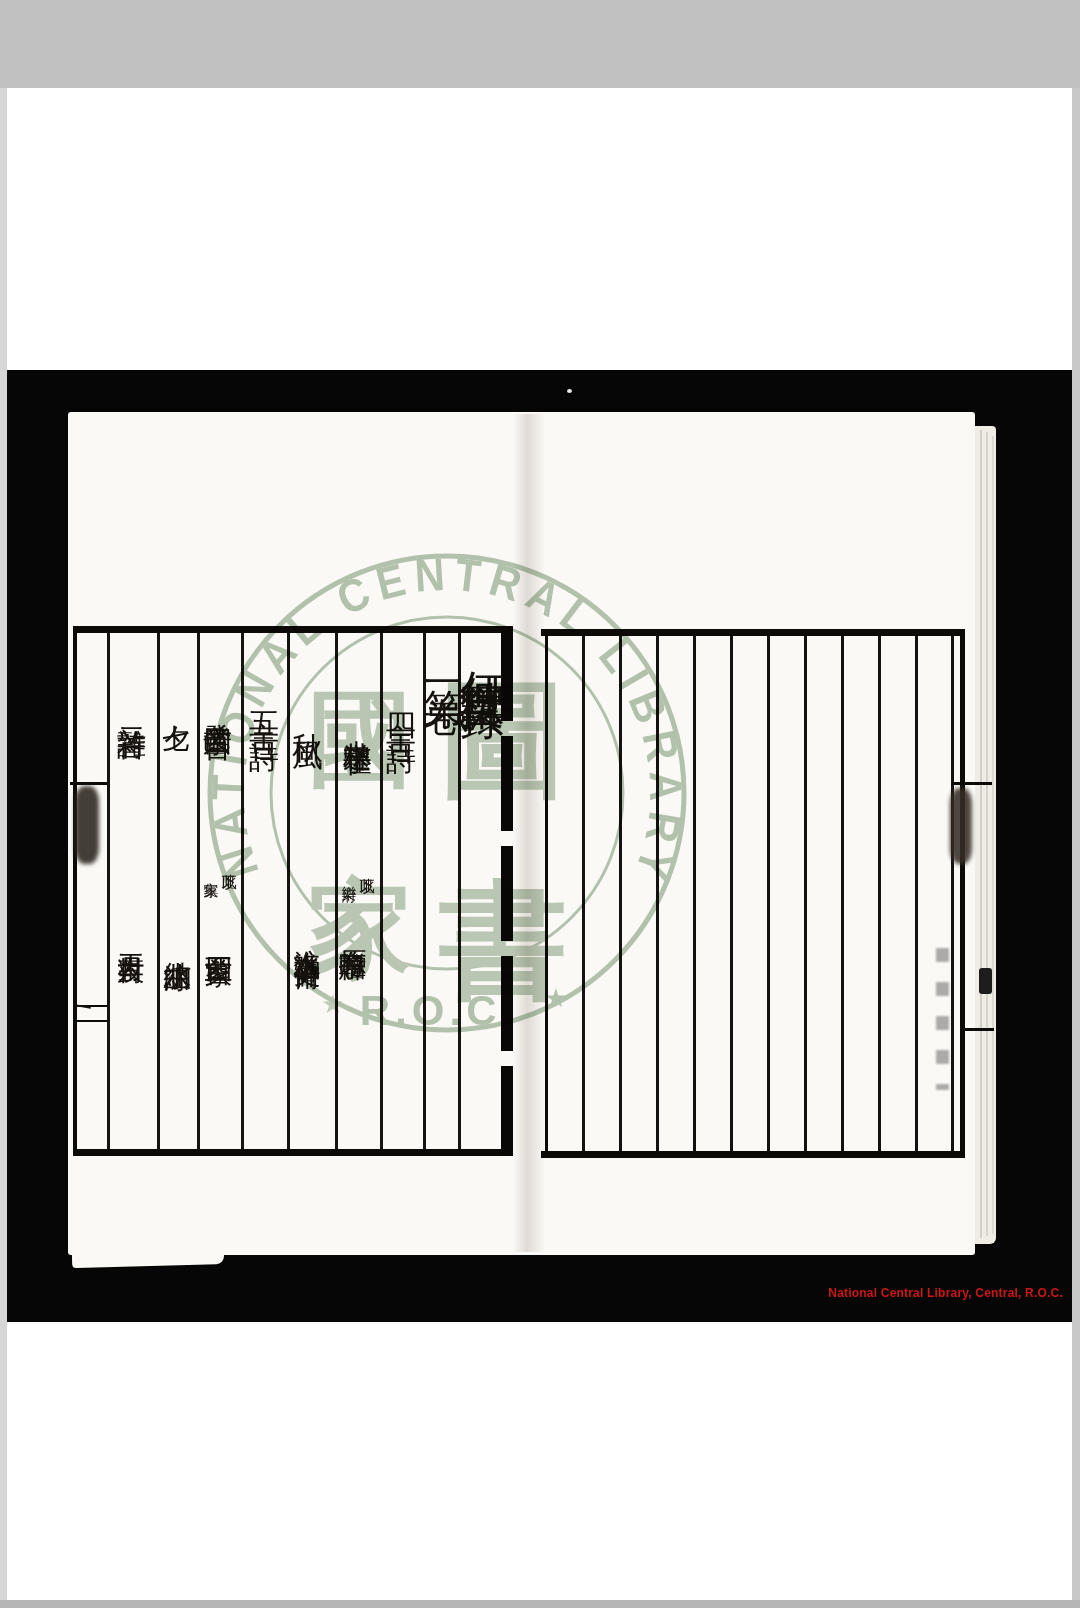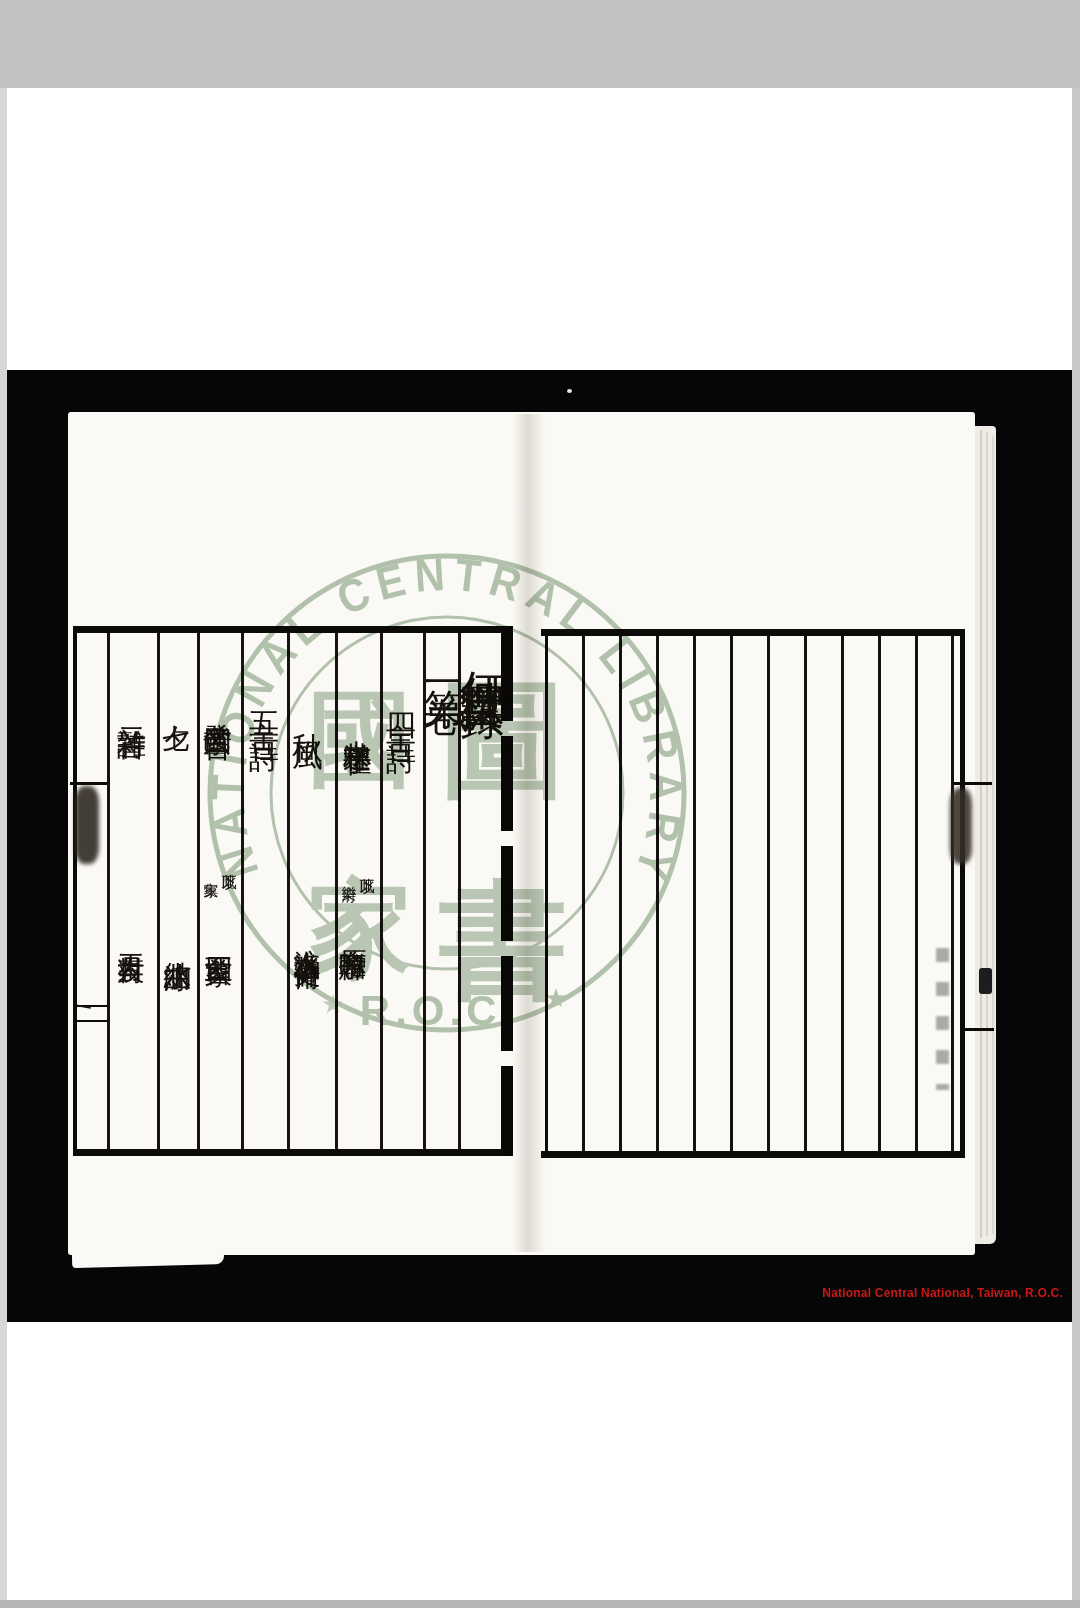--- a/index.html
+++ b/index.html
@@ -122,14 +122,14 @@
     </text>
     <text x="173" y="242" font-size="105" text-anchor="middle" fill="#a9bda6">國</text>
     <text x="173" y="432" font-size="105" text-anchor="middle" fill="#a9bda6">家</text>
     <text x="316" y="250" font-size="128" text-anchor="middle" fill="#a9bda6">圖</text>
     <text x="316" y="452" font-size="128" text-anchor="middle" fill="#a9bda6">書</text>
     <text x="252" y="492" font-size="42" letter-spacing="5" text-anchor="middle" fill="#9fb69c">R.O.C.</text>
     <text x="369" y="474" font-size="26" text-anchor="middle" fill="#9fb69c">★</text>
     <text x="146" y="480" font-size="26" text-anchor="middle" fill="#9fb69c" opacity=".8">★</text>
   </svg>
 
-  <div id="credit" style="right:17px;top:1286px;color:#cc1717;">National Central National, Taiwan, R.O.C.</div>
+  <div id="credit" style="right:17px;top:1286px;color:#cc1717;">National Central Library, Central, R.O.C.</div>
 </div>
 
 </body></html>

